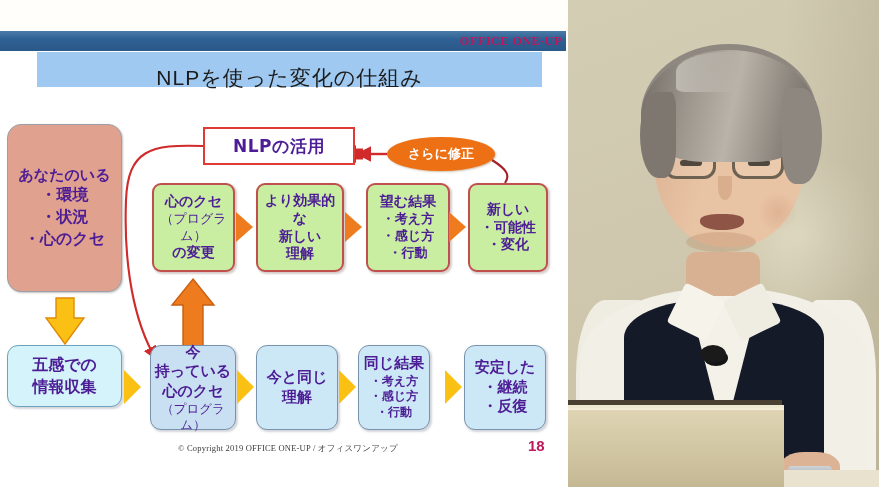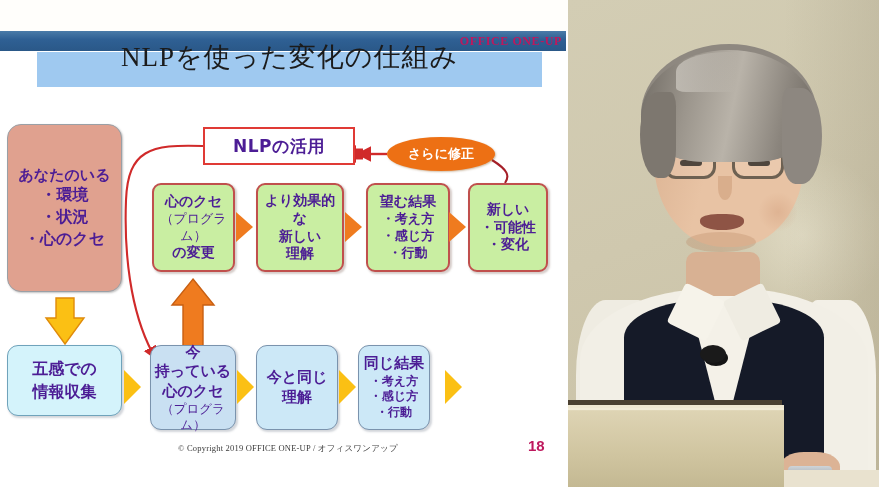--- a/index.html
+++ b/index.html
@@ -13,23 +13,23 @@
   #slide-top-pad { position:absolute; left:0; top:0; width:568px; height:31px;
     background:#fffefb; }
   #header-band { position:absolute; left:0; top:31px; width:566px; height:20px;
     background:linear-gradient(to bottom,#4a7ba8 0%,#2f6094 42%,#2a5888 100%); }
   #header-brand { position:absolute; right:6px; top:32px; height:18px;
     line-height:18px; color:#be185d; font-family:"Liberation Serif", serif;
     font-weight:bold; font-size:12px; letter-spacing:.6px; }
 
   #title-bar { position:absolute; left:37px; top:52px; width:505px; height:35px;
     background:#9fc9f0; }
-  #title-text { position:absolute; left:37px; top:40px; width:505px; height:35px;
-    line-height:35px; text-align:center; color:#1b1b1b; font-size:27px;
-    font-family:Liberation Serif, serif; letter-spacing:1px; }
+  #title-text { position:absolute; left:37px; top:60px; width:505px; height:35px;
+    line-height:35px; text-align:center; color:#1b1b1b; font-size:21px;
+    font-family:Liberation Sans, sans-serif; letter-spacing:1px; }
 
   
   .node { position:absolute; display:flex; flex-direction:column;
     align-items:center; justify-content:center; text-align:center;
     font-family:"DejaVu Sans", sans-serif; color:#4c1d95; }
   .node .big { font-weight:bold; }
   .node .sub { font-weight:bold; }
 
   
   #box-situation { left:7px; top:124px; width:115px; height:168px;
@@ -59,21 +59,21 @@
   #g3 { left:366px; top:183px; width:84px; height:89px; }
   #g4 { left:468px; top:183px; width:80px; height:89px; }
 
   
   .bbox { background:#cce8f7; border:1.5px solid #7a93ad; border-radius:11px;
     box-shadow:1.5px 1.5px 2px rgba(110,120,135,.3); }
   .bbox .big { font-size:15px; line-height:1.3; }
   .bbox .sub { font-size:12px; line-height:1.3; }
   .bbox .sm  { font-size:12.5px; line-height:1.24; }
 
-  #b1 { left:7px; top:345px; width:115px; height:71px; background:#d4f3fb;
+  #b1 { left:7px; top:345px; width:115px; height:62px; background:#d4f3fb;
         border-color:#6fa3bb; }
   #b1 .big { font-size:16px; line-height:1.4; }
   #b2 { left:150px; top:345px; width:86px; height:85px; background:#c9e0f2; }
   #b3 { left:256px; top:345px; width:82px; height:85px; }
   #b4 { left:358px; top:345px; width:72px; height:85px; }
   #b5 { left:464px; top:345px; width:82px; height:85px; }
 
   
   .tri-o { position:absolute; width:0; height:0;
     border-top:15px solid transparent; border-bottom:15px solid transparent;
@@ -289,20 +289,25 @@
     <div class="tri-y" style="left:339px; top:370px;"></div>
 
     <div class="node bbox" id="b4">
       <div class="big">同じ結果</div>
       <div class="sub">・考え方</div>
       <div class="sub">・感じ方</div>
       <div class="sub">・行動</div>
     </div>
     <div class="tri-y" style="left:445px; top:370px;"></div>
 
+    <div class="node bbox" id="b5">
+      <div class="big">安定した</div>
+      <div class="big">・継続</div>
+      <div class="big">・反復</div>
+    </div>
 
     <div id="copyright">© Copyright 2019 OFFICE ONE-UP / オフィスワンアップ</div>
     <div id="page-num">18</div>
   </div>
 
   <div id="video">
     <div id="wall" class="vp"></div>
     <div id="wall-glow" class="vp"></div>
     <div id="wall-shade" class="vp"></div>
 

